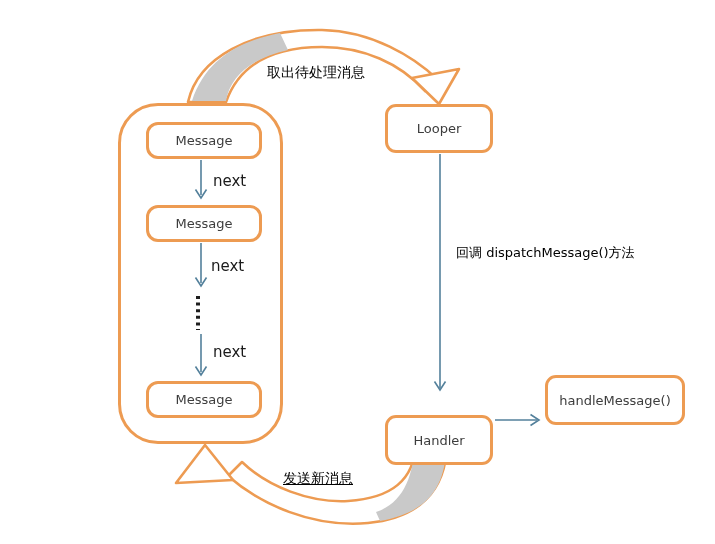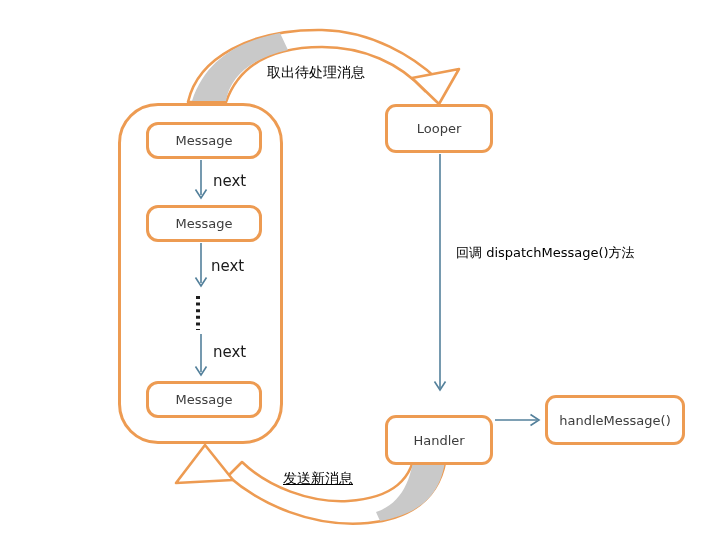--- a/index.html
+++ b/index.html
@@ -36,21 +36,21 @@
     border-radius:40px;
     background:#ffffff;
     z-index:1;
   }
   .msg-box{left:146px;width:110px;height:31px;border-radius:12px;z-index:2;}
   .msg-1{top:122px;}
   .msg-2{top:205px;}
   .msg-3{top:381px;}
   .looper-box{left:385px;top:104px;width:102px;height:43px;}
   .handler-box{left:385px;top:415px;width:102px;height:44px;}
-  .handlemsg-box{left:545px;top:395px;width:134px;height:44px;align-items:center;}
+  .handlemsg-box{left:545px;top:375px;width:134px;height:44px;align-items:center;}
 
   .txt{
     position:absolute;
     color:#000000;
     white-space:nowrap;
     z-index:4;
   }
   .next-label{font-size:15px;color:#1a1a1a;}
   .next-1{left:213px;top:172px;}
   .next-2{left:211px;top:257px;}

